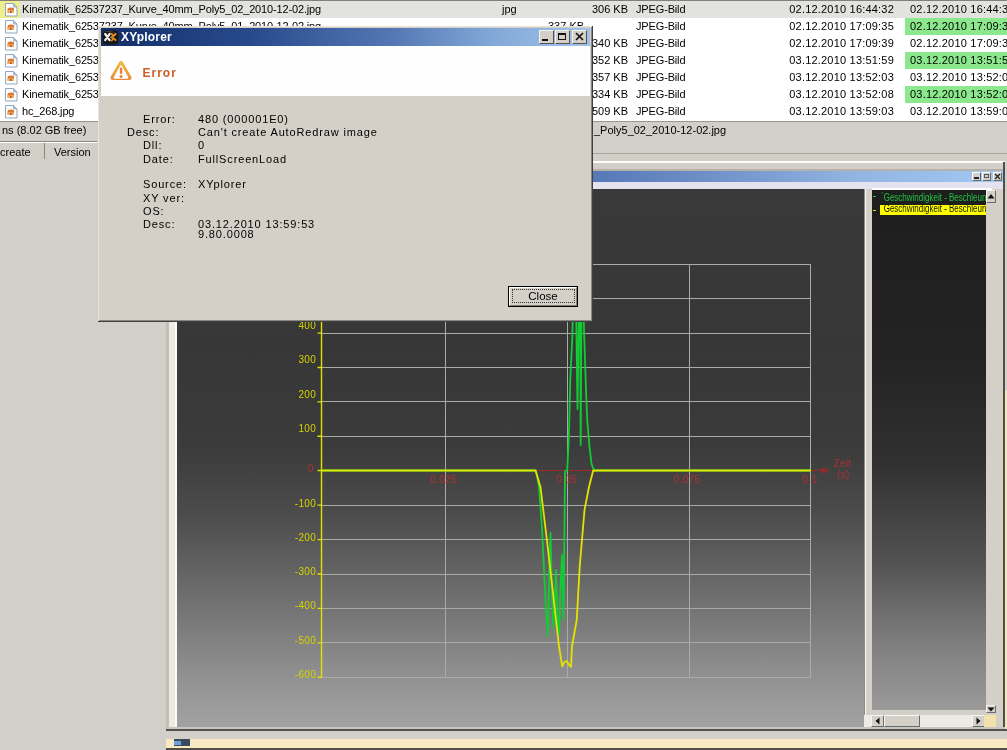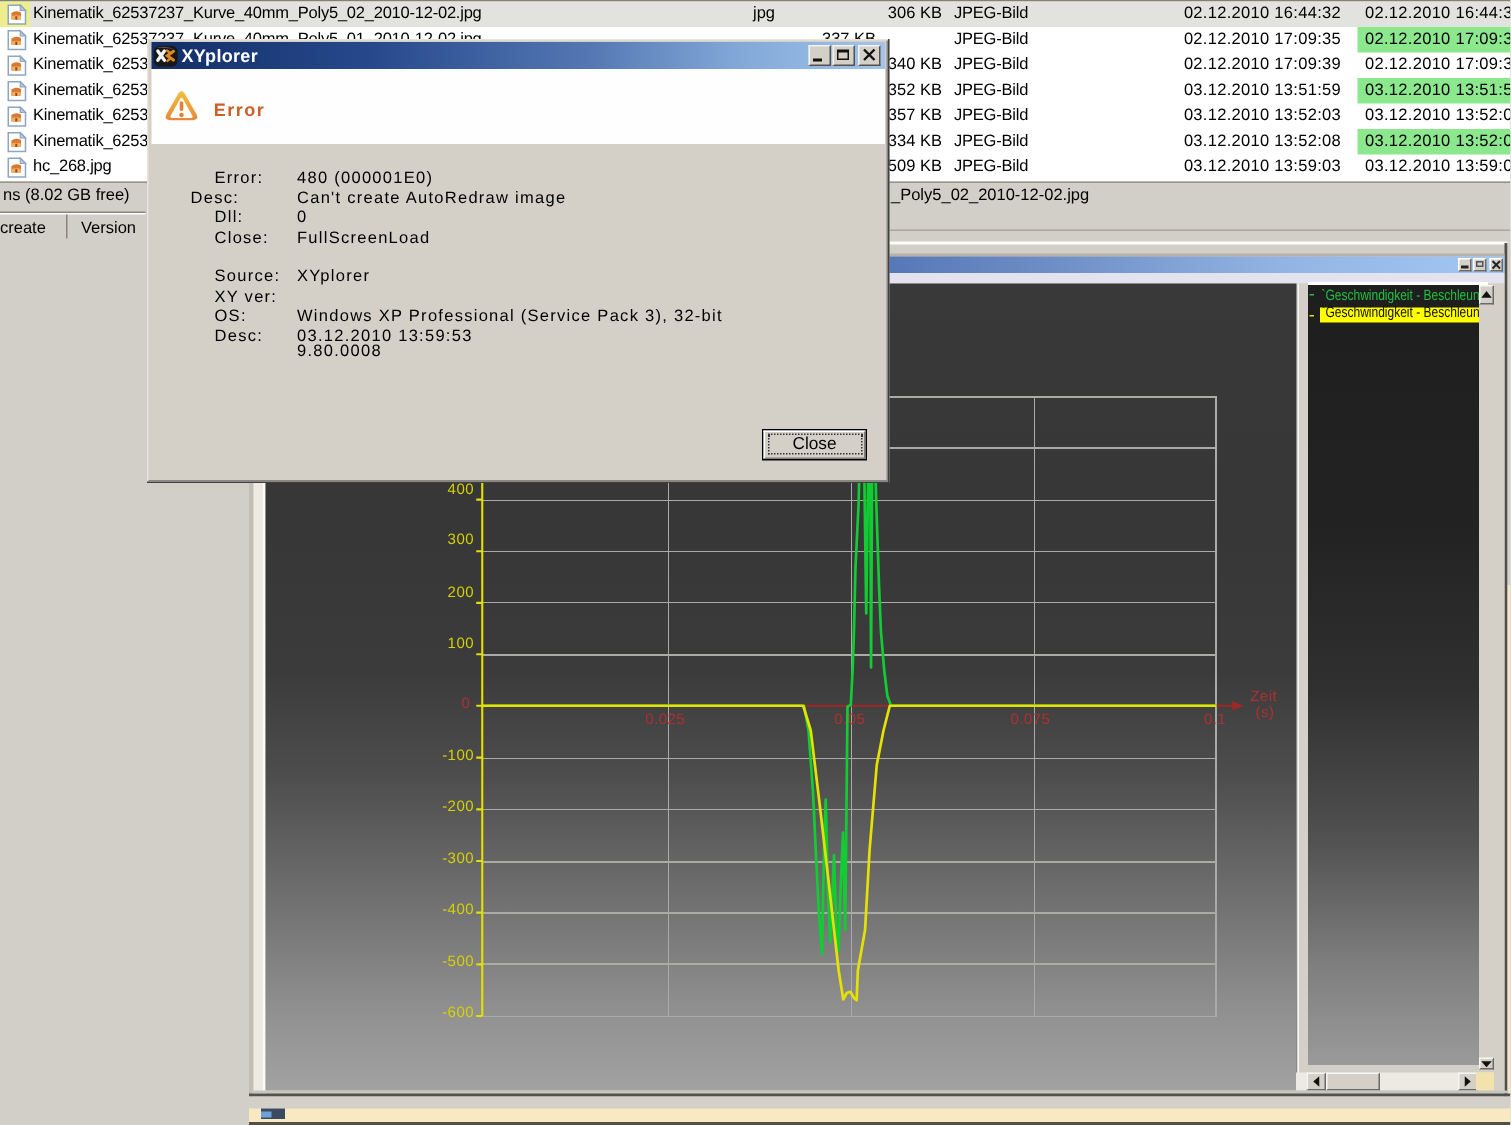--- a/index.html
+++ b/index.html
@@ -241,32 +241,31 @@
       <path d="M9.9,3.4 q2.1,-3.4 4.2,0 l7.9,13.8 q1.8,3.6 -2.3,3.9 H4.3 q-4.1,-0.3 -2.3,-3.9 Z" fill="url(#wtri)"></path>
       <path d="M11,7 q1,-1.6 2,0 l6.2,11 q0.8,1.6 -1,1.7 H5.8 q-1.8,-0.1 -1,-1.7 Z" fill="#fff"></path>
       <rect x="10.8" y="8.5" width="2.4" height="6.5" rx="1.1" fill="#ea8030"></rect>
       <circle cx="12" cy="17.6" r="1.5" fill="#ea8030"></circle>
     </svg>
     <div class="ab" style="left:44.5px;top:39.5px;font-size:12px;font-weight:bold;color:#cc5e28;letter-spacing:1px;">Error</div>
 
     <div class="ab t11 dtx" style="left:45px;top:87px;">Error:</div>
     <div class="ab t11 dtx" style="left:29px;top:100.2px;">Desc:</div>
     <div class="ab t11 dtx" style="left:45px;top:113.4px;">Dll:</div>
-    <div class="ab t11 dtx" style="left:45px;top:126.6px;">Close:</div>
+    <div class="ab t11 dtx" style="left:45px;top:126.6px;">Date:</div>
     <div class="ab t11 dtx" style="left:45px;top:152.4px;">Source:</div>
     <div class="ab t11 dtx" style="left:45px;top:165.6px;">XY ver:</div>
     <div class="ab t11 dtx" style="left:45px;top:178.8px;">OS:</div>
     <div class="ab t11 dtx" style="left:45px;top:192px;">Desc:</div>
     <div class="ab t11 dtx" style="left:100px;top:87px;">480 (000001E0)</div>
     <div class="ab t11 dtx" style="left:100px;top:100.2px;">Can't create AutoRedraw image</div>
     <div class="ab t11 dtx" style="left:100px;top:113.4px;">0</div>
     <div class="ab t11 dtx" style="left:100px;top:126.6px;">FullScreenLoad</div>
     <div class="ab t11 dtx" style="left:100px;top:152.4px;">XYplorer</div>
     <div class="ab t11 dtx" style="left:100px;top:165.6px;margin-top:36px;">9.80.0008</div>
-    <div class="ab t11 dtx" style="left:100px;top:178.8px;">Windows XP Professional (Service Pack 3), 32-bit</div>
     <div class="ab t11 dtx" style="left:100px;top:192px;">03.12.2010 13:59:53</div>
 
     <div class="ab" style="left:410px;top:259.5px;width:70px;height:21.5px;background:#d4d0c8;border:1px solid #000;box-sizing:border-box;">
       <div class="ab" style="left:0;top:0;width:68px;height:19.5px;border:1px solid;border-color:#fdfdfa #807c76 #807c76 #fdfdfa;box-sizing:border-box;"></div>
       <div class="ab" style="left:2.5px;top:2.5px;width:63px;height:14px;border:1px dotted #333;box-sizing:border-box;"></div>
       <div class="ab" style="left:0;top:3px;width:68px;text-align:center;font-size:11.5px;color:#000;">Close</div>
     </div>
   </div>
 
 </div>

